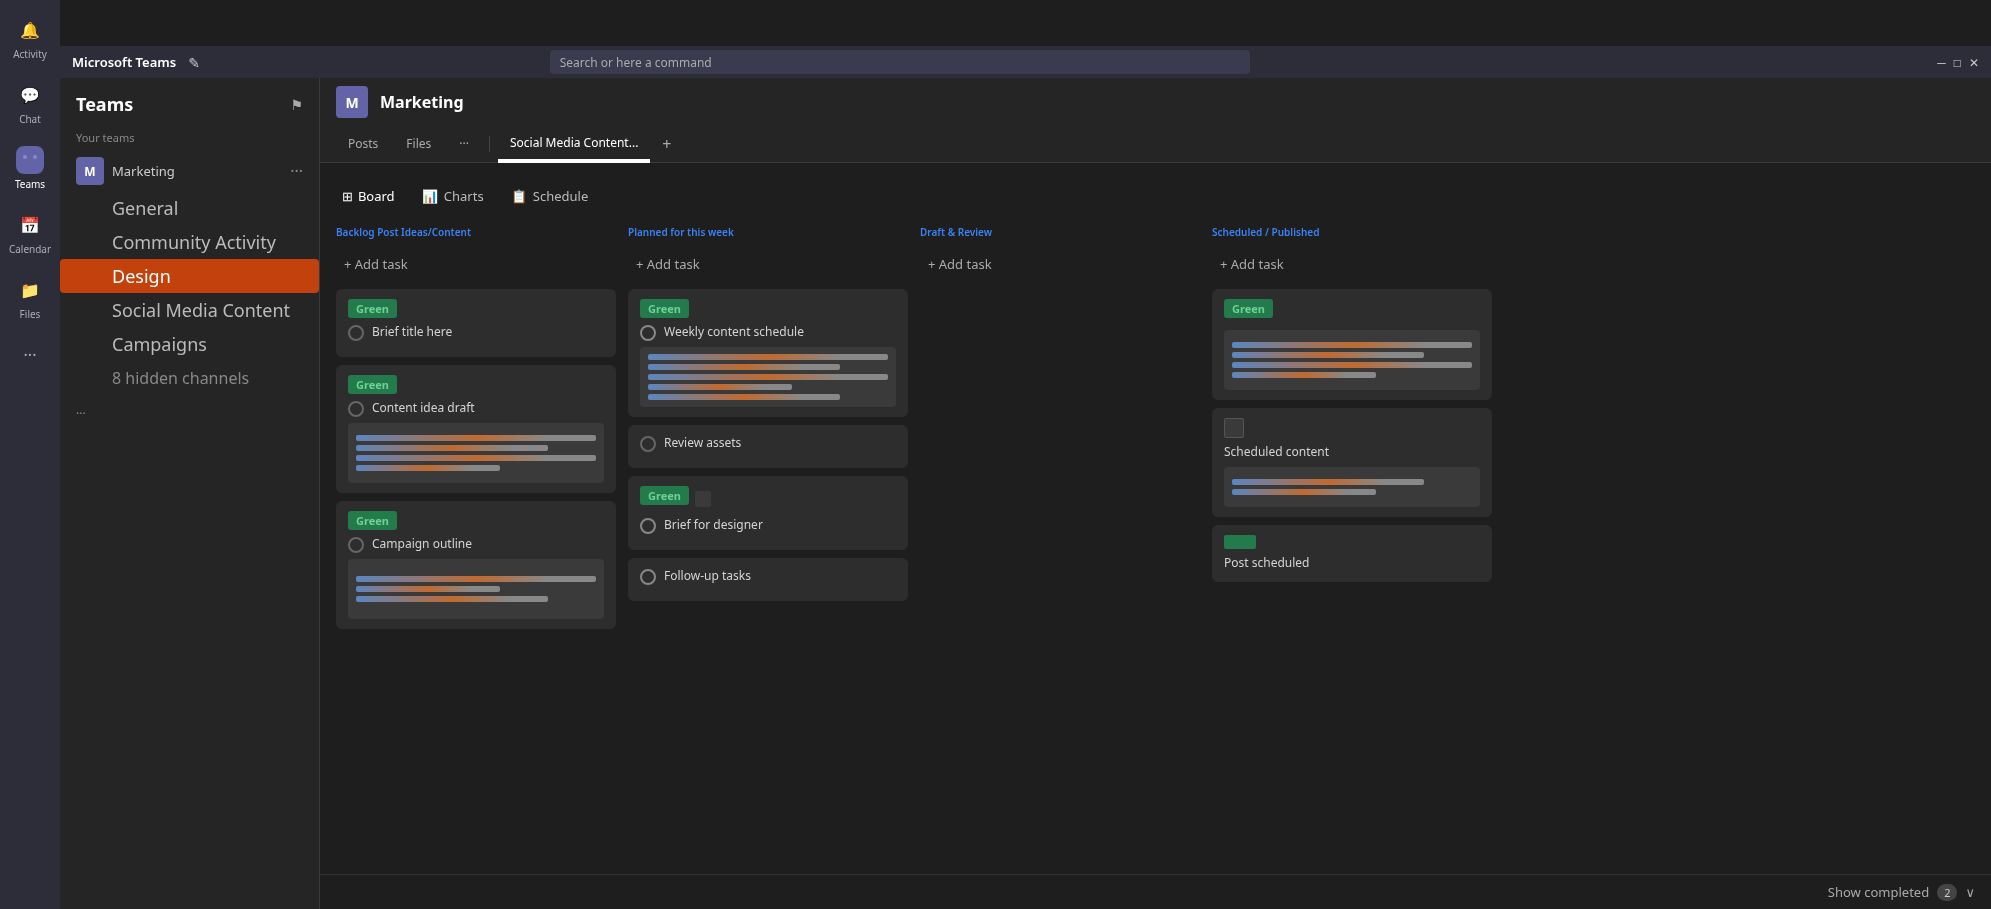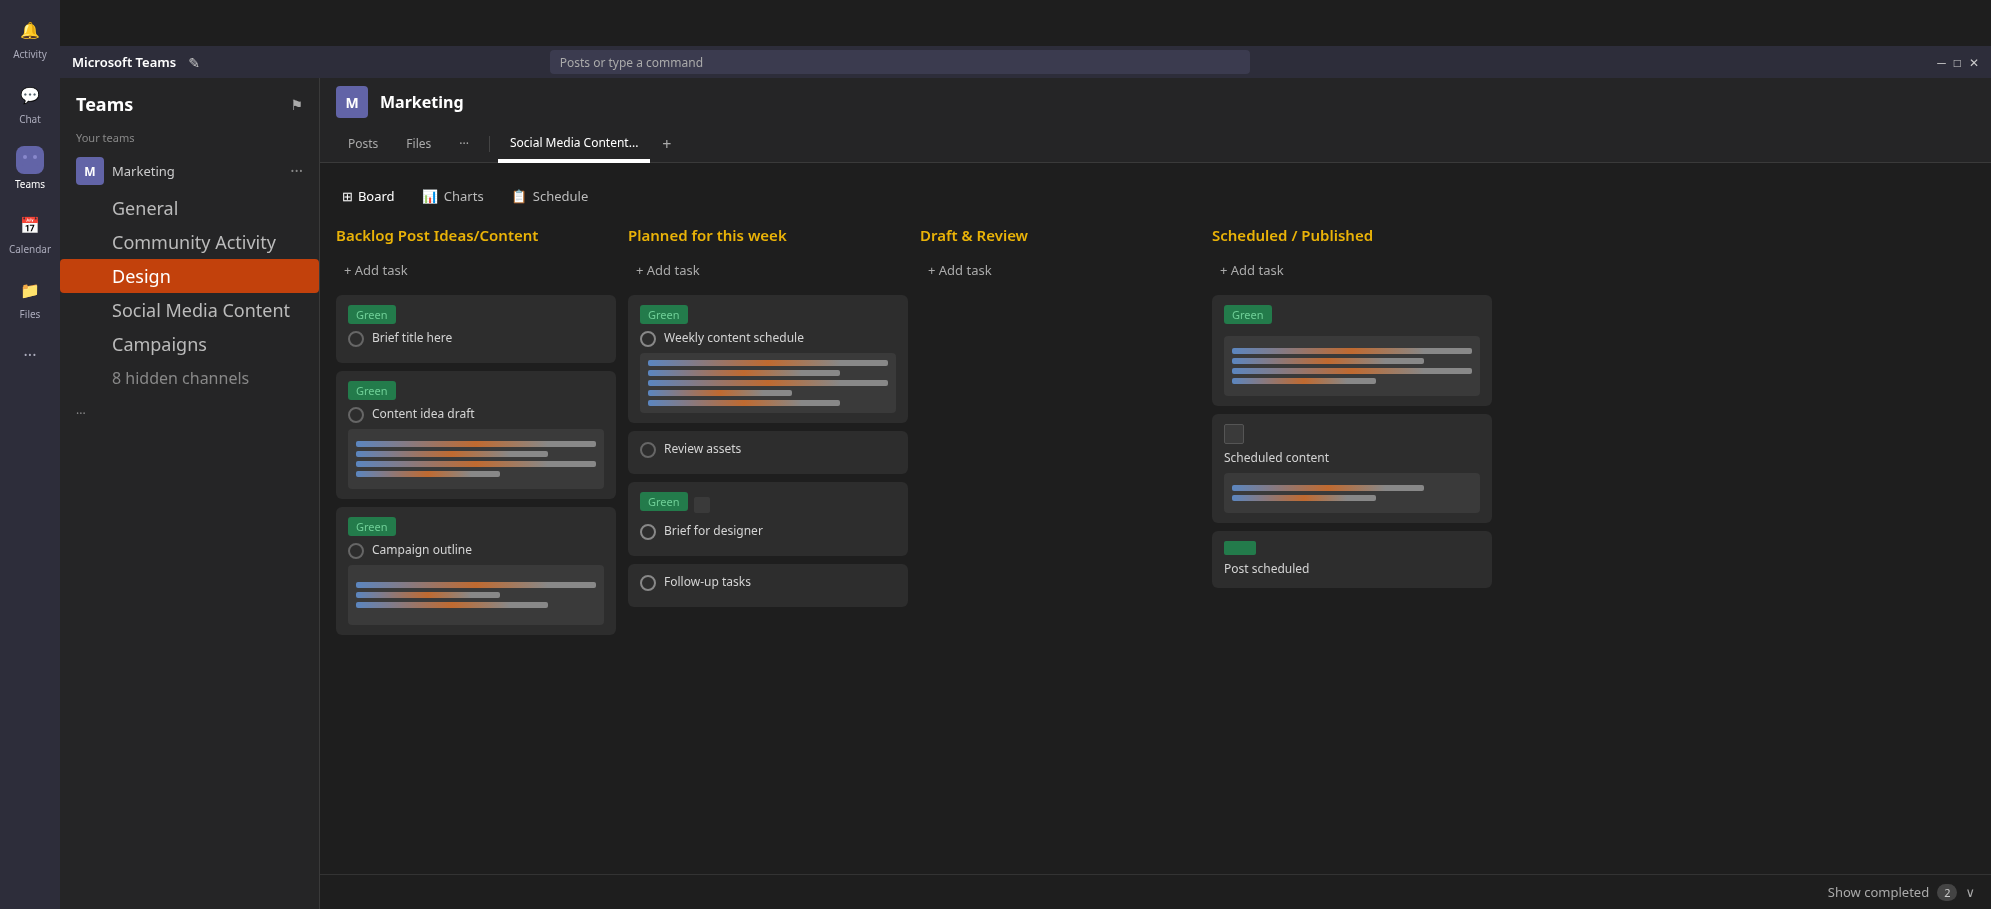--- a/index.html
+++ b/index.html
@@ -297,23 +297,23 @@
       display: flex;
       gap: 12px;
       min-width: max-content;
       align-items: flex-start;
     }
     .kanban-col {
       width: 280px;
       flex-shrink: 0;
     }
     .kanban-col-header {
-      font-size: 15px;
+      font-size: 10px;
       font-weight: 600;
-      color: #eab308;
+      color: #3b82f6;
       padding: 0 0 10px 0;
     }
     .add-task-btn {
       display: flex;
       align-items: center;
       gap: 6px;
       color: #aaa;
       cursor: pointer;
       font-size: 13px;
       padding: 6px 8px;
@@ -351,21 +351,21 @@
       font-size: 12px;
       color: #d4d4d4;
       flex: 1;
       line-height: 1.4;
     }
     .tag-badge {
       display: inline-block;
       padding: 2px 8px;
       border-radius: 3px;
       font-size: 11px;
-      font-weight: 400;
+      font-weight: 700;
       margin-bottom: 6px;
     }
     .tag-green { background: #237b4b; color: #6fcf97; }
     .task-img-placeholder {
       width: 100%;
       height: 60px;
       background: #3a3a3a;
       border-radius: 4px;
       margin-top: 6px;
       overflow: hidden;
@@ -454,21 +454,21 @@
     <span class="label"></span>
   </div>
 </div>
 
 <div class="app-frame">
 
   <div class="title-bar">
     <span class="title-bar-app-name">Microsoft Teams</span>
     <span class="title-bar-edit-icon">✎</span>
     <div class="title-bar-search">
-      <span>Posts or type a command</span>
+      <span>Search or here a command</span>
     </div>
     <div class="window-controls">
       <span>─</span>
       <span>□</span>
       <span>✕</span>
     </div>
   </div>
 
   <div class="main-area">
 

